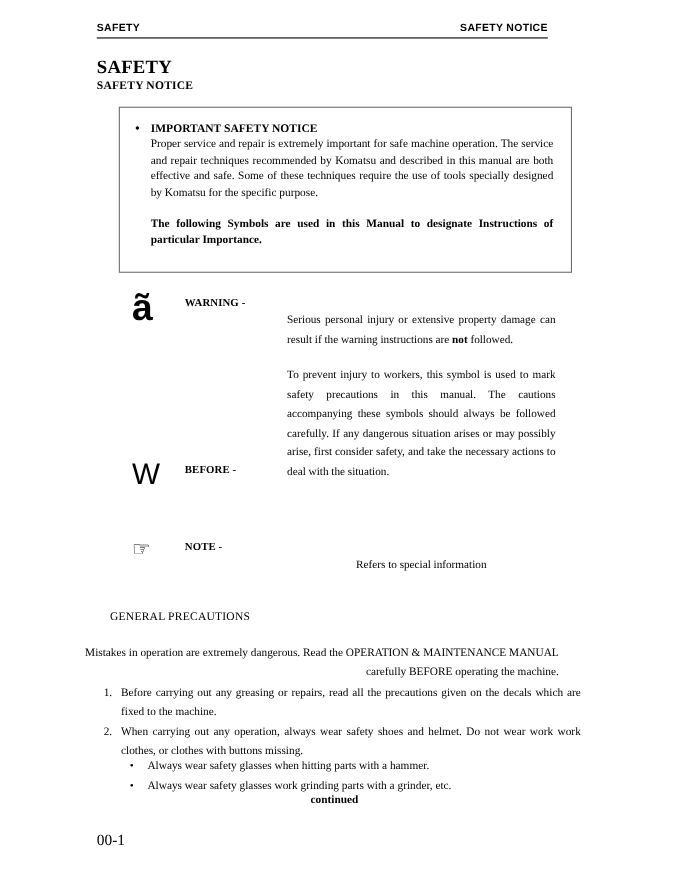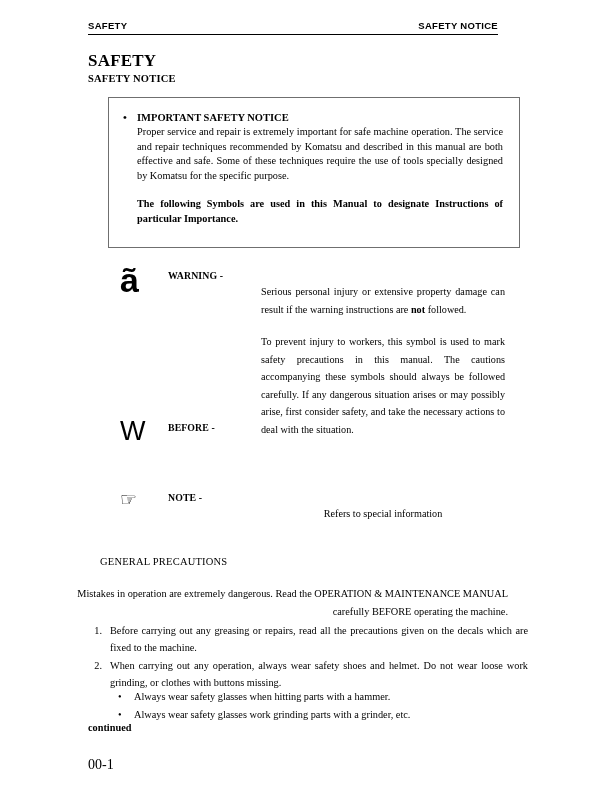--- a/index.html
+++ b/index.html
@@ -211,21 +211,21 @@
   .bul-marker {
     flex: 0 0 16px;
   }
   .bul-body { flex: 1 1 auto; }
 
   .continued {
     position: absolute;
     left: 88px;
     top: 722px;
     width: 432px;
-    text-align: left;
+    text-align: center;
     font-size: 10.3px;
     font-weight: bold;
   }
 
   
   .footer {
     position: absolute;
     left: 88px;
     top: 757px;
     font-size: 14px;
@@ -291,21 +291,21 @@
   <div class="gp-heading">GENERAL PRECAUTIONS</div>
   <div class="gp-intro">Mistakes in operation are extremely dangerous. Read the OPERATION &amp; MAINTENANCE MANUAL carefully BEFORE operating the machine.</div>
 
   <div class="gp-list">
     <div class="num-item">
       <div class="num-marker">1.</div>
       <div class="num-body">Before carrying out any greasing or repairs, read all the precautions given on the decals which are fixed to the machine.</div>
     </div>
     <div class="num-item">
       <div class="num-marker">2.</div>
-      <div class="num-body">When carrying out any operation, always wear safety shoes and helmet. Do not wear loose work grinding, or clothes with buttons missing.</div>
+      <div class="num-body">When carrying out any operation, always wear safety shoes and helmet. Do not wear work work clothes, or clothes with buttons missing.</div>
     </div>
   </div>
 
   <div class="bullet-list">
     <div class="bul-item">
       <div class="bul-marker">•</div>
       <div class="bul-body">Always wear safety glasses when hitting parts with a hammer.</div>
     </div>
     <div class="bul-item">
       <div class="bul-marker">•</div>

